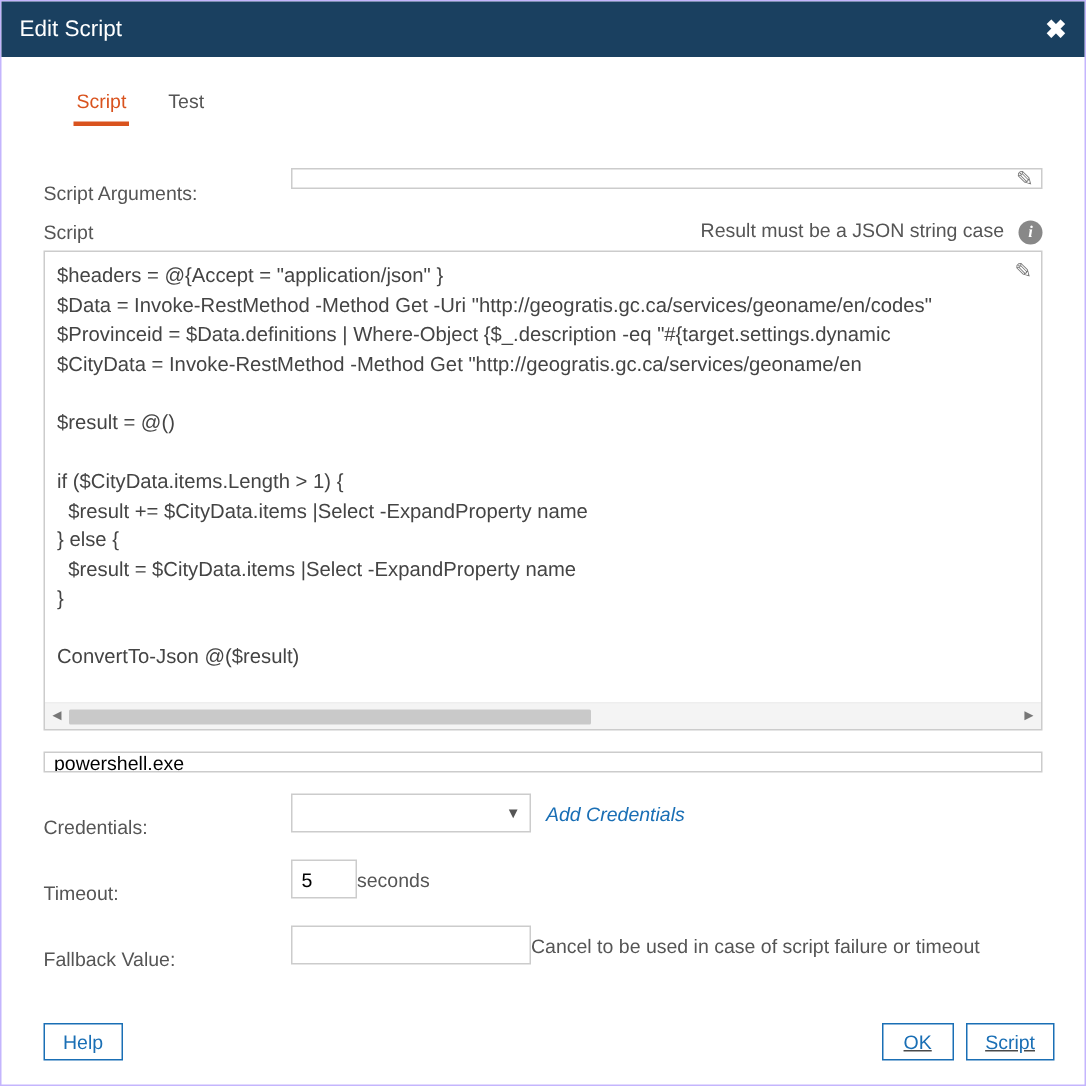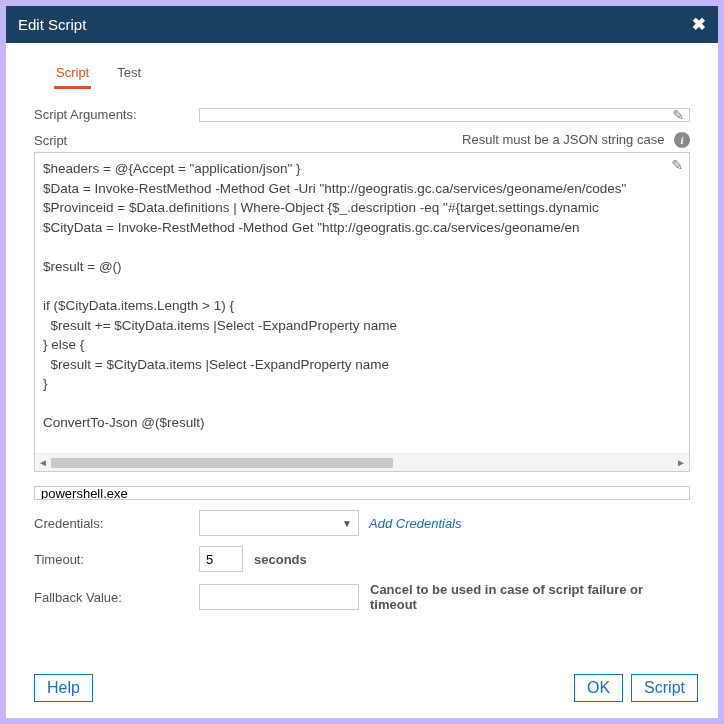--- a/index.html
+++ b/index.html
@@ -6,21 +6,21 @@
   body {
     margin: 0;
     font-family: "Segoe UI", Arial, sans-serif;
     font-size: 13px;
     color: #4a4a4a;
     background: #fff;
   }
   .dialog {
     width: 724px;
     height: 724px;
-    border: 6px solid #c4b5fd;
+    border: 1px solid #c4b5fd;
     display: flex;
     flex-direction: column;
     position: relative;
   }
   .titlebar {
     background: #1a4060;
     color: #fff;
     padding: 8px 12px;
     display: flex;
     justify-content: space-between;
@@ -58,20 +58,21 @@
   }
   .row {
     display: flex;
     align-items: center;
     margin-bottom: 10px;
   }
   .label {
     width: 165px;
     color: #555;
     flex-shrink: 0;
+    margin-top: 19px;
   }
   .text-input {
     flex: 1;
     border: 1px solid #ccc;
     height: 14px;
     padding: 3px 6px;
     font-family: inherit;
     font-size: 13px;
     background: #fff;
   }
@@ -187,23 +188,22 @@
   }
   .small-input {
     border: 1px solid #ccc;
     width: 44px;
     height: 26px;
     padding: 3px 6px;
     font-family: inherit;
     font-size: 13px;
   }
   .after-text {
-    margin-left: 11px;
-    color: #555;
-    font-weight: bold;
+    margin-left: 0;
+    color: #555;
   }
   .fallback-input {
     border: 1px solid #ccc;
     width: 160px;
     height: 26px;
     padding: 3px 6px;
     font-family: inherit;
     font-size: 13px;
   }
   .footer {
@@ -212,26 +212,26 @@
     display: flex;
     justify-content: space-between;
     align-items: center;
   }
   .btn {
     border: 1px solid #1a6fb5;
     background: #fff;
     color: #1a6fb5;
     padding: 4px 12px;
     font-family: inherit;
-    font-size: 16px;
+    font-size: 13px;
     cursor: pointer;
     min-width: 48px;
   }
   .btn + .btn { margin-left: 8px; }
-  .right-btns { display: flex; }
+  .right-btns { display: flex; text-decoration: underline; }
 </style>
 </head>
 <body>
 
 <div class="dialog">
 
   <div class="titlebar">
     <span>Edit Script</span>
     <span class="close-x">✖</span>
   </div>

